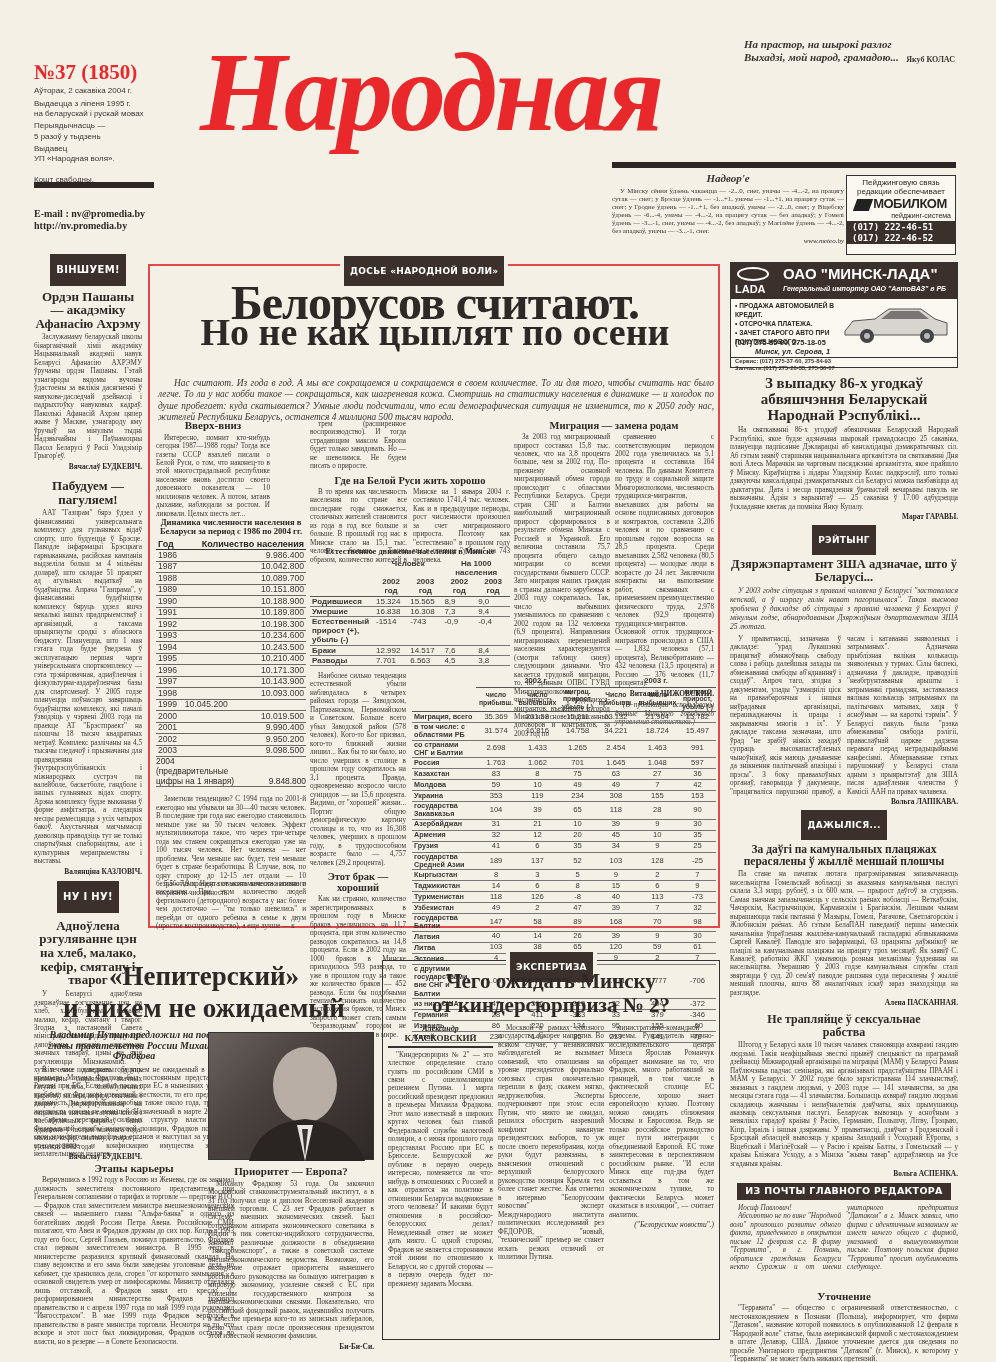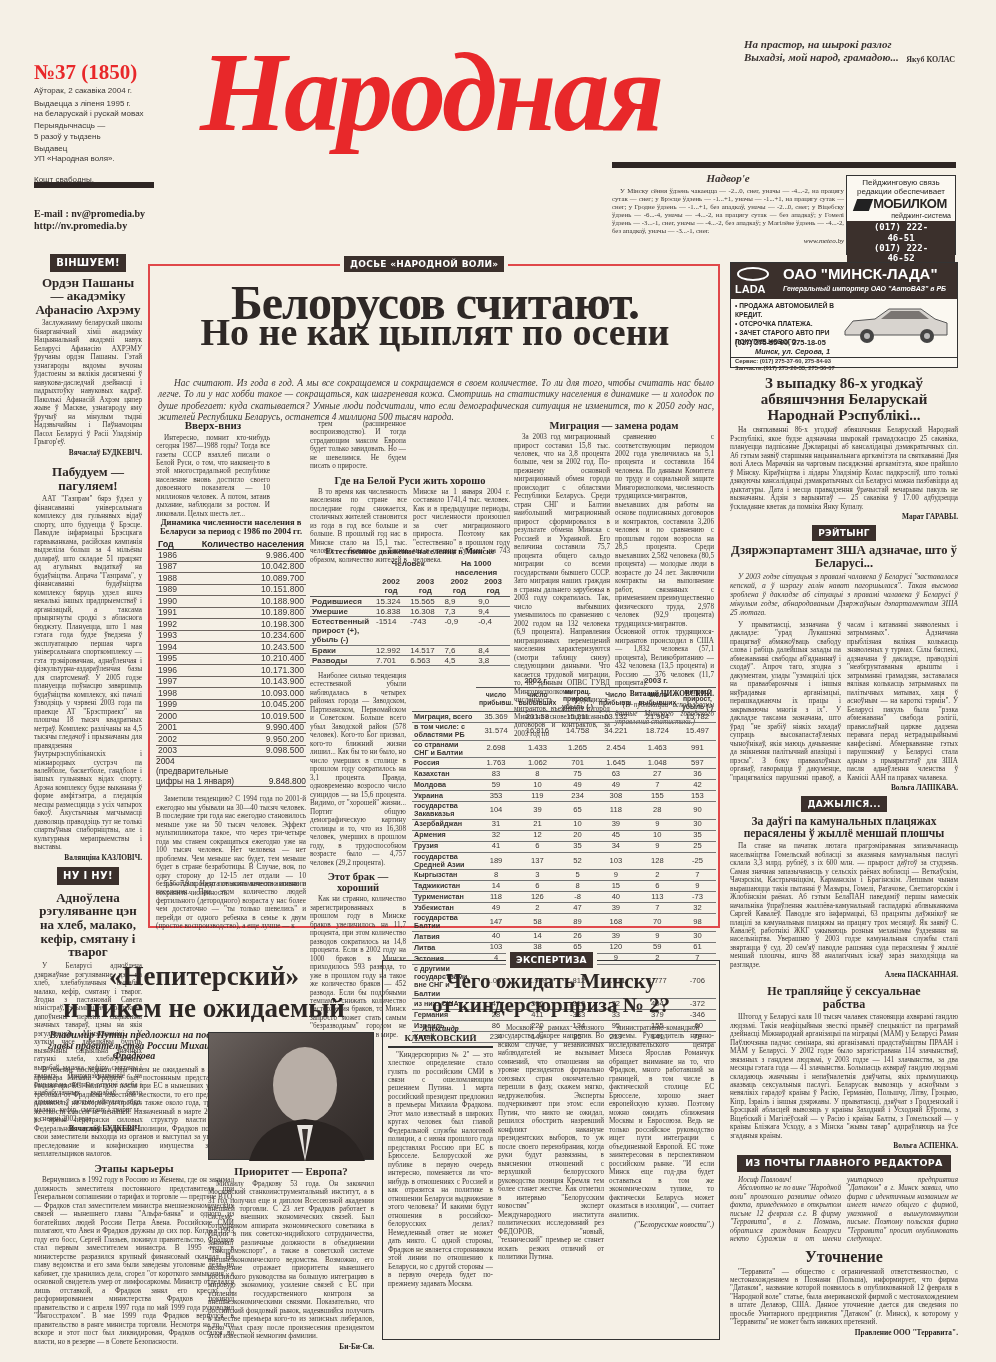--- a/index.html
+++ b/index.html
@@ -1,19 +1,19 @@
 <!DOCTYPE html>
 <html><head>
 <meta charset="utf-8">
 <style>
 *{box-sizing:border-box;margin:0;padding:0}
 body{width:996px;height:1362px;background:#f5f0e6;color:#2a2624;font-family:"Liberation Serif",serif;position:relative;overflow:hidden;font-size:8px;line-height:1.15}
 .abs{position:absolute}
 .txt{font-size:7.2px;line-height:1.18;text-align:justify;color:#3a3634;text-indent:8px}
-.sec-label{background:#3b302c;color:#fff;font-family:"DejaVu Sans",sans-serif;font-weight:bold;font-size:10px;padding:3px 6px;display:inline-block;letter-spacing:0.3px}
+.sec-label{background:#3b302c;color:#fff;font-family:"DejaVu Sans",sans-serif;font-weight:bold;font-size:10px;padding:10px 6px;display:inline-block;letter-spacing:0.3px}
 .h-serif{font-family:"Liberation Serif",serif;font-weight:bold;color:#2e2826;text-align:center;line-height:1.05}
 .sign{font-weight:bold;text-align:right;font-size:7.4px;margin-top:2px}
 .cond{font-family:"Liberation Sans",sans-serif}
 table{border-collapse:collapse}
 .pop td{font-family:"Liberation Sans",sans-serif;font-size:8.6px;border-bottom:1px solid #6d6561;padding:0 2px;height:11.5px;color:#3a3634}
 .pop th{font-family:"Liberation Sans",sans-serif;font-size:9px;border-bottom:1.5px solid #333;text-align:left;padding:0 2px}
 .nat td,.nat th{font-family:"Liberation Sans",sans-serif;font-size:8px;padding:0 2px;color:#3a3634;vertical-align:top}
 .nat td{border-bottom:1px solid #777}
 .mig td,.mig th{font-family:"Liberation Sans",sans-serif;font-size:7.6px;padding:0 2px;color:#3a3634;text-align:center;border-bottom:1px solid #777;height:11px}
 .mig td:first-child{text-align:left;font-weight:bold;font-size:7.2px}
@@ -61,21 +61,21 @@
 </div>
 
 <div class="abs" style="left:846px;top:175px;width:110px;height:80px;border:1px solid #333;background:#fbf8f1">
   <div class="cond" style="font-size:8px;text-align:center;margin-top:2px">Пейджинговую связь</div>
   <div class="cond" style="font-size:8px;text-align:center">редакции обеспечивает</div>
   <div style="display:flex;align-items:center;justify-content:center;gap:2px;margin-top:1px">
     <span style="display:inline-block;width:16px;height:12px;background:#222;transform:skewX(-20deg)"></span>
     <span class="cond" style="font-weight:bold;font-size:13px;letter-spacing:-0.5px">МОБИЛКОМ</span>
   </div>
   <div class="cond" style="font-size:7px;text-align:right;padding-right:4px">пейджинг-система</div>
-  <div style="background:#3b302c;color:#fff;font-family:'DejaVu Sans Mono',monospace;font-weight:bold;font-size:9px;text-align:center;padding:1px 21px;margin-top:1px">
+  <div style="background:#3b302c;color:#fff;font-family:'DejaVu Sans Mono',monospace;font-weight:bold;font-size:9px;text-align:left;padding:1px 5px;margin-top:1px">
     <div>(017) 222-46-51</div>
     <div>(017) 222-46-52</div>
   </div>
 </div>
 
 <div class="abs" style="left:34px;top:254px;width:108px">
   <div style="text-align:center"><span class="sec-label">ВІНШУЕМ!</span></div>
   <div class="h-serif" style="font-size:13px;margin:4px 0 3px">Ордэн Пашаны — акадэміку Афанасію Ахрэму</div>
   <div class="txt">Заслужанаму беларускай школы біяарганічнай хіміі акадэміку Нацыянальнай акадэміі навук Беларусі Афанасію АХРЭМУ ўручаны ордэн Пашаны. Гэтай узнагароды вядомы вучоны ўдастоены за вялікія дасягненні ў навукова-даследчай дзейнасці і падрыхтоўку навуковых кадраў. Паколькі Афанасій Ахрэм цяпер жыве ў Маскве, узнагароду яму ўручыў на мінулым тыдні Надзвычайны і Паўнамоцны Пасол Беларусі ў Расіі Уладзімір Грыгор'еў.</div>
   <div class="sign">Вячаслаў БУДКЕВІЧ.</div>
@@ -157,21 +157,21 @@
         <tr>
           <td>1997</td>
           <td style="text-align:right">10.143.900</td>
         </tr>
         <tr>
           <td>1998</td>
           <td style="text-align:right">10.093.000</td>
         </tr>
         <tr>
           <td>1999</td>
-          <td style="text-align:right">10.045.200</td>
+          <td style="">10.045.200</td>
         </tr>
         <tr>
           <td>2000</td>
           <td style="text-align:right">10.019.500</td>
         </tr>
         <tr>
           <td>2001</td>
           <td style="text-align:right">9.990.400</td>
         </tr>
         <tr>
@@ -569,21 +569,21 @@
   <div class="txt">Па стане на пачатак лютага прагрэміраваная запазычанасць насельніцтва Гомельскай вобласці за аказаныя камунальныя паслугі склала 3,3 млрд. рублёў, з іх 600 млн. — прырост даўгоў за студзень. Самая значная запазычанасць у сельскіх раёнах вобласці — Веткаўскім, Чачэрскім, Кастрычніцкім, Карманскім і Брагінскім. Лепшым чынам вырашаюцца такія пытанні ў Мазыры, Гомелі, Рагачове, Светлагорскім і Жлобінскім раёнах. Аб гэтым БелаПАН паведаміў першы намеснік начальніка ўпраўлення жыллёва-камунальнай гаспадаркі аблвыканкама Сяргей Кавалёў. Паводле яго інфармацыі, 63 працэнты даўжнікоў не плацілі за камунальныя плацяжы на працягу трох месяцаў. Як заявіў С. Кавалёў, работнікі ЖКГ ужываюць розныя механізмы ўздзеяння на насельніцтва. Уверашню ў 2003 годзе камунальныя службы сталі звяртацца ў суд. 20 сем'яў паводле рашэння суда перасялены ў жыллё меншай плошчы, яшчэ 88 аналагічных іскаў зараз знаходзіцца на разглядзе.</div>
   <div class="sign">Алена ПАСКАННАЯ.</div>
   <div class="h-serif" style="font-size:12px;margin:5px 24px 3px">Не трапляйце ў сексуальнае рабства</div>
   <div class="txt">Штогод у Беларусі каля 10 тысяч чалавек становяцца ахвярамі гандлю людзьмі. Такія неафіцыйныя звесткі прывёў спецыяліст па праграмай дзейнасці Міжнароднай арганізацыі па міграцыі (МАМ) у Беларусі Раман Паўлючэнка падчас семінара, які арганізавалі прадстаўніцтвы ПРААН і МАМ у Беларусі. У 2002 годзе было зарэгістравана 114 злачынстваў, звязаных з гандлем людзьмі, у 2003 годзе — 141 злачынства, за два месяцы гэтага года — 41 злачынства. Большасць ахвяраў гандлю людзьмі складаюць жанчыны і непаўналетнія дзяўчаты, якіх прымушаюць аказваць сексуальныя паслугі. Беларусак вывозяць у асноўным з невялікіх гарадоў краіны ў Расію, Германію, Польшчу, Літву, Грэцыю, Кіпр, Ізраіль і іншыя дзяржавы. У прыватнасці, дзяўчат з Гродзенскай і Брэсцкай абласцей вывозяць у краіны Заходняй і Усходняй Еўропы, з Віцебскай і Магілёўскай — у Расію і краіны Балты, з Гомельскай — у краіны Блізкага Усходу, а з Мінска "жывы тавар" адпраўляюць на ўсе згаданыя краіны.</div>
   <div class="sign">Вольга АСПЕНКА.</div>
   <div style="text-align:center;margin-top:4px"><span class="sec-label" style="font-size:9.5px;padding:3px 8px">ИЗ ПОЧТЫ ГЛАВНОГО РЕДАКТОРА</span></div>
   <div class="txt" style="column-count:2;column-gap:6px;font-style:italic;margin-top:4px">
     <div>Иосиф Павлович!</div>
     <div>Абсолютно не по вине "Народной воли" произошло развитие одного факта, приведенного в открытом письме 12 февраля с.г. В фирму "Терравита", в г. Познань, обратился гражданин Беларуси некто Суражин и от имени унитарного предприятия "Датаком" в г. Минск заявил, что фирма с идентичным названием не имеет ничего общего с фирмой, указанной в вышеупомянутом письме. Поэтому польская фирма "Терравита" просит опубликовать следующее.</div>
   </div>
-  <div class="h-serif" style="font-size:16px;margin:5px 0 2px">Уточнение</div>
+  <div class="h-serif" style="font-size:11px;margin:19px 0 2px">Уточнение</div>
   <div class="txt">"Терравита" — общество с ограниченной ответственностью, с местонахождением в Познани (Польша), информирует, что фирма "Датаком", название которой появилось в опубликованной 12 февраля в "Народной воле" статье, была американской фирмой с местонахождением в штате Делавэр, США. Данное уточнение дается для сведения по просьбе Унитарного предприятия "Датаком" (г. Минск), к которому у "Терравиты" не может быть никаких претензий.</div>
   <div class="sign">Правление ООО "Терравита".</div>
 </div>
 
 <div class="abs h-serif" style="left:34px;top:962px;width:340px;font-size:27px">«Непитерский»</div>
 <div class="abs h-serif" style="left:34px;top:994px;width:340px;font-size:27px">и никем не ожидаемый</div>
 <div class="abs" style="left:34px;top:1030px;width:200px">
   <div class="h-serif" style="font-style:italic;font-size:10px;margin:0 10px 4px">Владимир Путин предложил на пост главы правительства России Михаила Фрадкова</div>
   <div class="txt">В течение последнего года никем не ожидаемый в качестве премьера Михаил Фрадков был постоянным представителем России при ЕС. Если пост посла при ЕС в нынешних условиях требовал от Фрадкова известной жесткости, то его предыдущая должность, на которой он пробыл также около года, требовала жесткости совсем не меньшей. Назначенный в марте 2002 года во время перетряски силовых структур власти главой Федеральной службы налоговой полиции, Фрадков получил в свои заместители выходца из органов и выступал за уголовное преследование и конфискацию имущества злостных неплательщиков налогов.</div>
   <div class="h-serif" style="font-size:11px;margin:4px 0 2px">Этапы карьеры</div>

